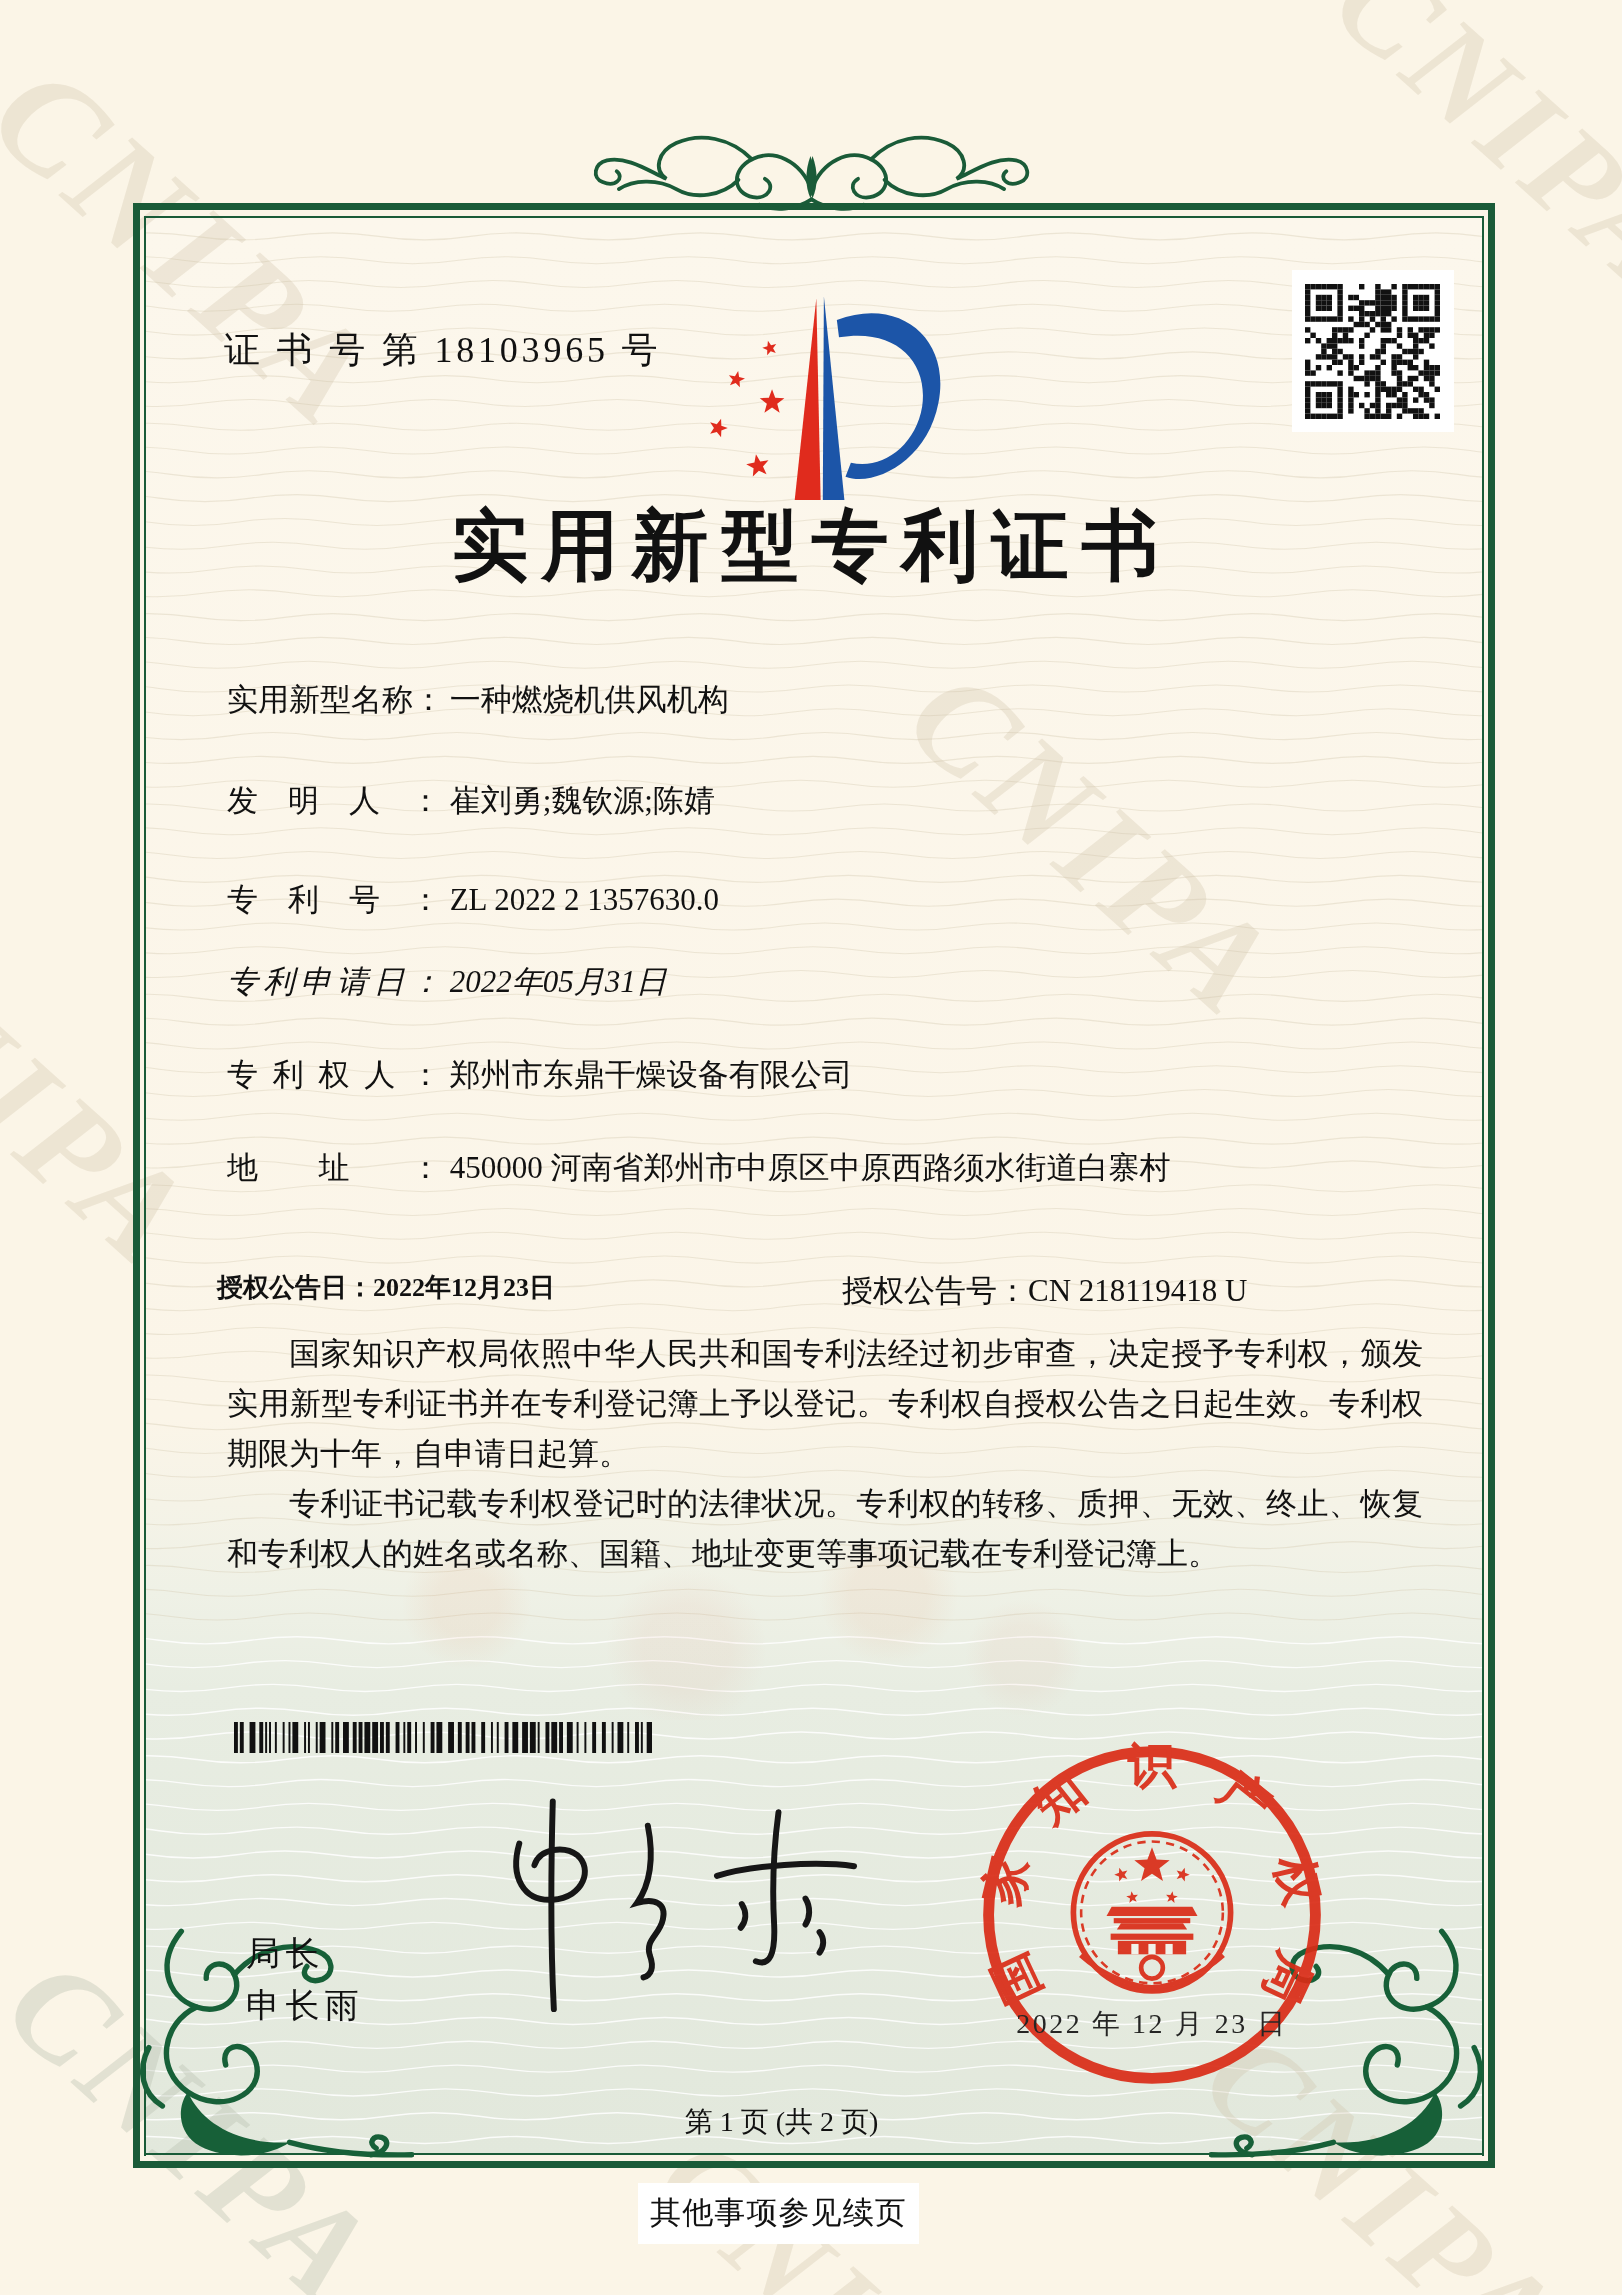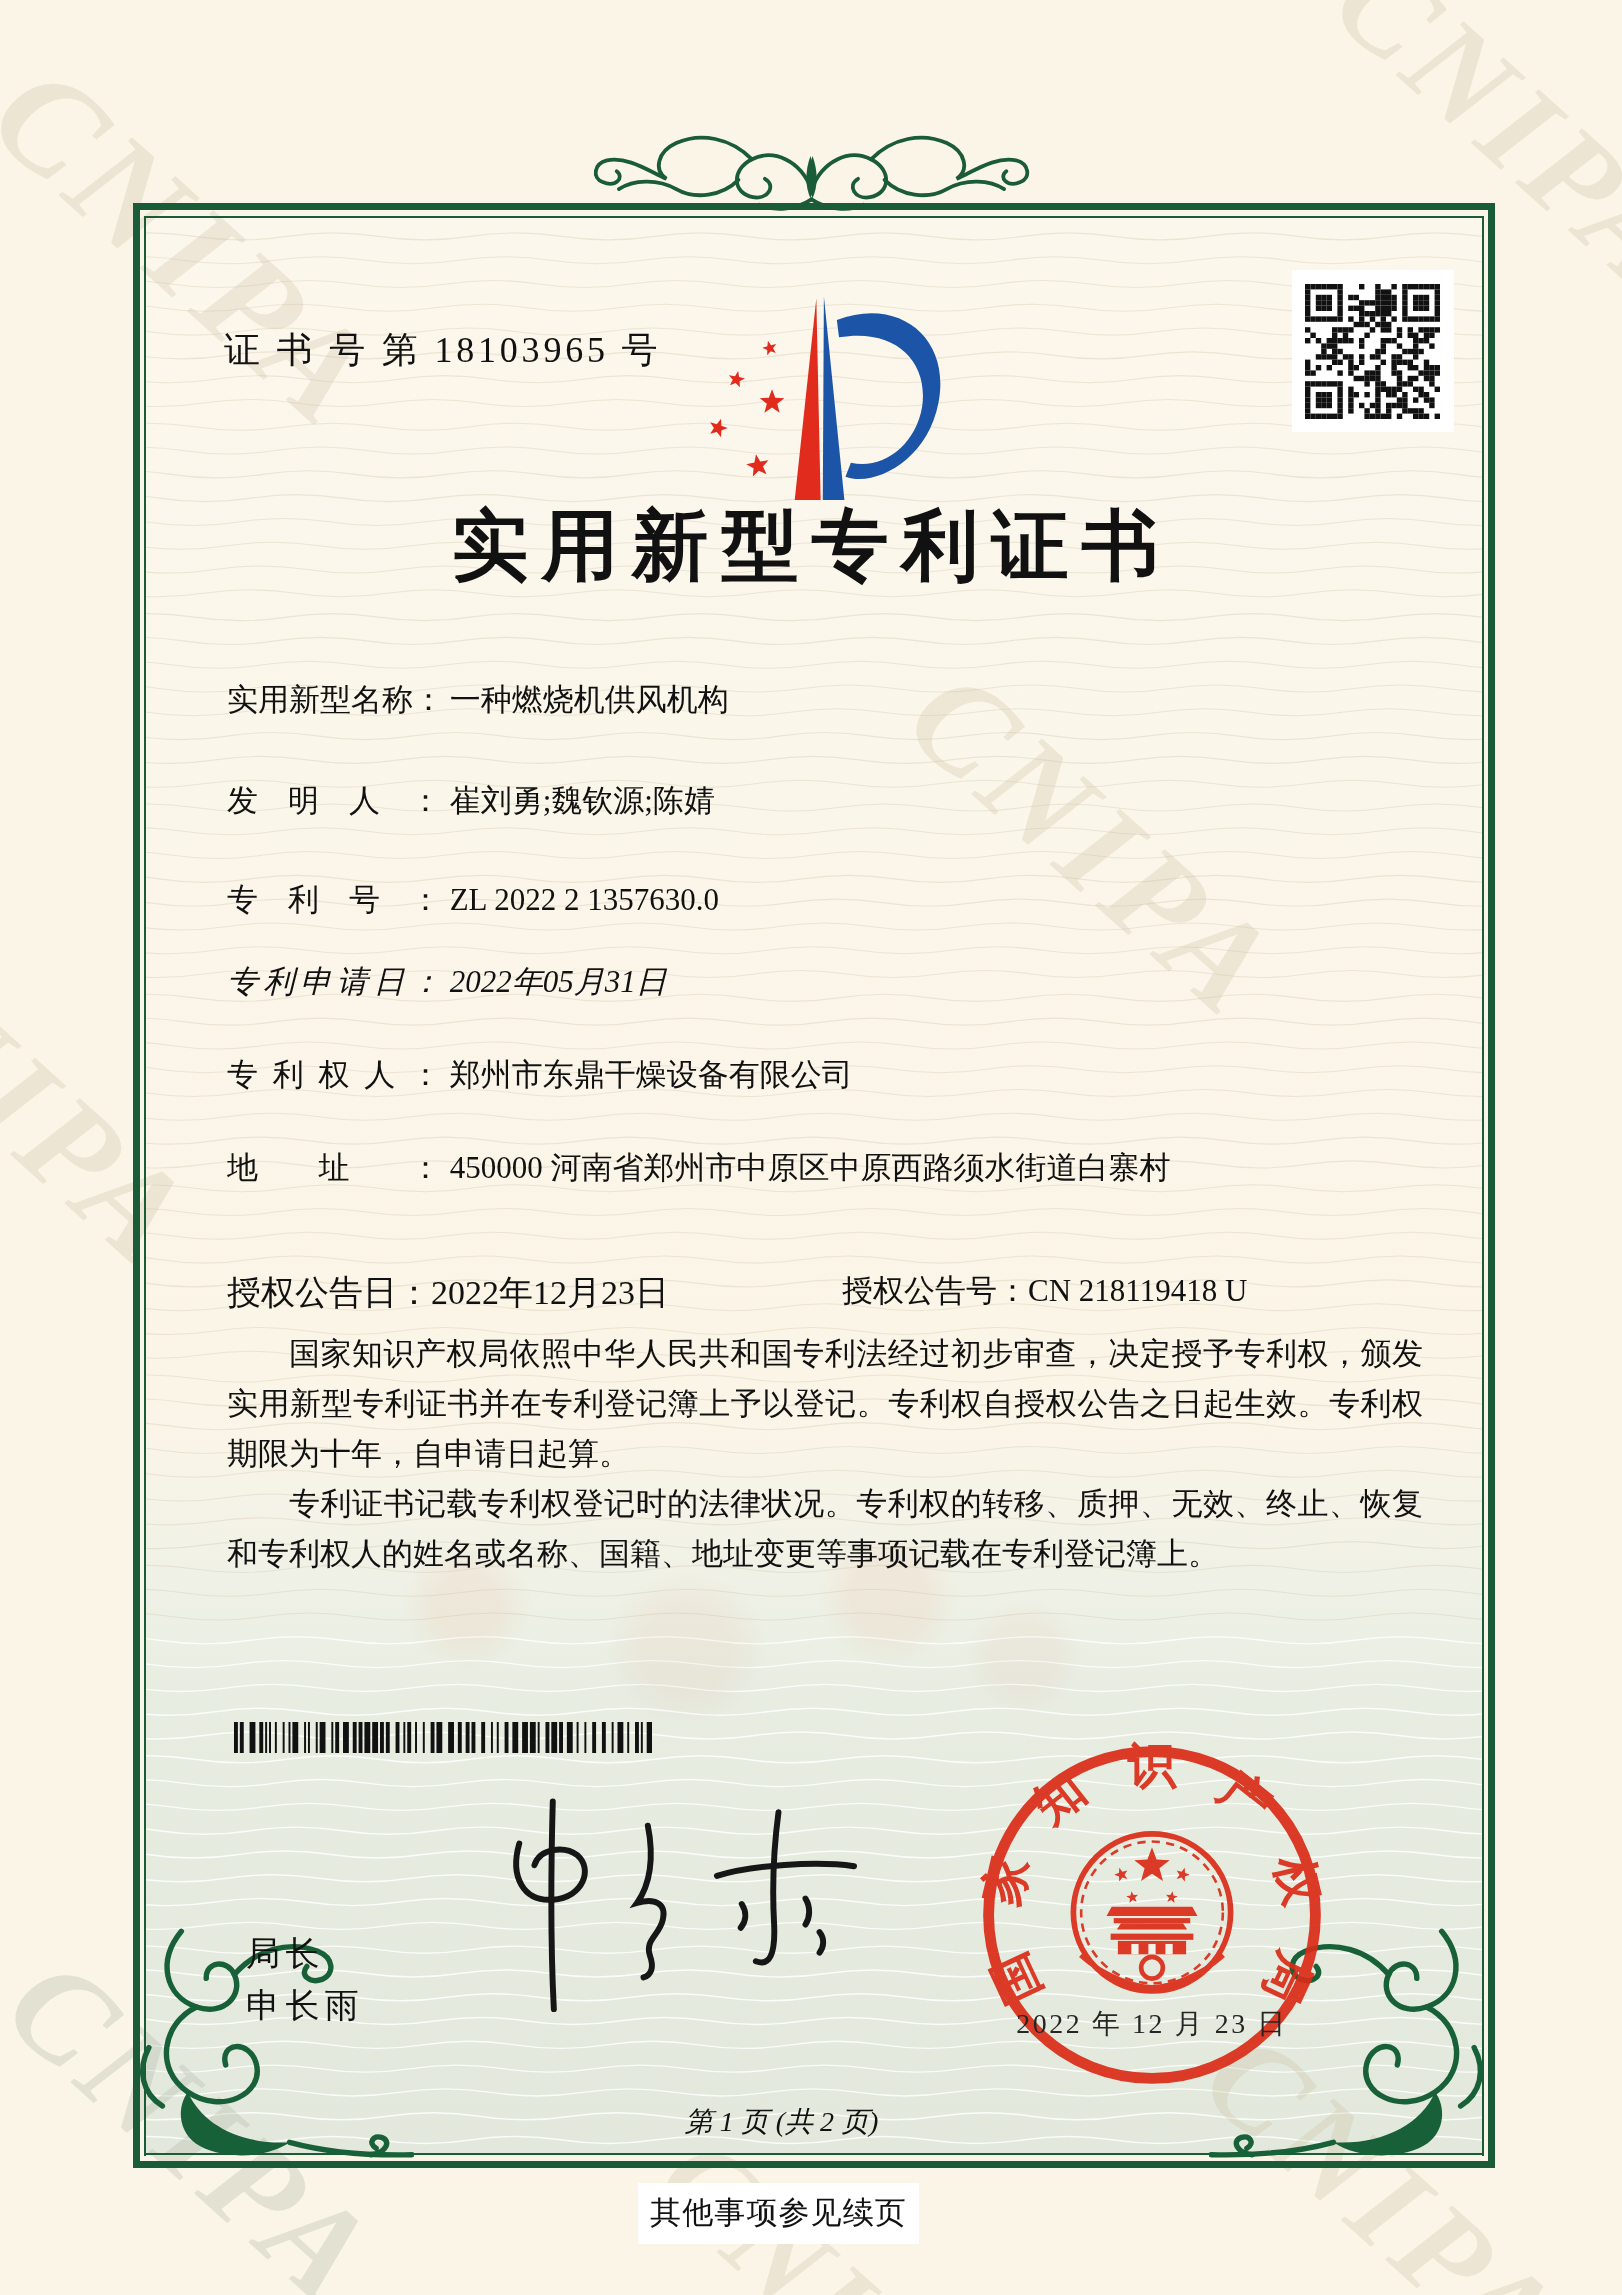--- a/index.html
+++ b/index.html
@@ -20,26 +20,26 @@
   .fl{position:absolute;background:#1a5b38;}
   
   .wm{position:absolute;font-style:italic;font-weight:bold;color:rgba(205,193,166,0.30);
       letter-spacing:7.6px;transform-origin:0 0;white-space:nowrap;pointer-events:none;}
   
   .certno{left:224px;top:326px;font-size:36px;letter-spacing:3.8px;}
   .title{left:0;right:0;top:495px;text-align:center;font-size:77px;font-weight:bold;letter-spacing:13px;}
   .row{left:227px;font-size:31px;white-space:nowrap;}
   .row .lbl{display:inline-block;width:214px;text-align:justify;text-align-last:justify;}
   .row .val{margin-left:8.7px;}
-  .grant-left{left:227px;top:1270px;font-size:34px;}
+  .grant-left{left:217px;top:1270px;font-size:26px;font-weight:bold;}
   .grant-right{left:842px;top:1270px;font-size:31px;}
   .bodytext{left:227px;top:1329px;width:1196px;font-size:31px;line-height:50px;text-align:justify;}
   .bodytext p{margin:0;text-indent:2em;}
   .director{left:246px;font-size:34px;letter-spacing:5.4px;margin-top:16px;}
-  .pagefoot{left:0;width:1563px;top:2103px;text-align:center;font-size:28px;font-style:italic;}
+  .pagefoot{left:0;width:1563px;top:2103px;text-align:center;font-size:28px;}
   .contbox{left:638px;top:2183px;width:281px;height:61px;background:#ffffff;}
   .contnote{left:638px;top:2192px;width:281px;text-align:center;font-size:31px;letter-spacing:1.1px;}
   .qrbox{left:1292px;top:270px;width:162px;height:162px;background:#ffffff;}
   #qr-svg{left:1305px;top:284px;width:135px;height:135px;}
   #barcode-svg{left:234px;top:1722px;width:418px;height:31px;}
   #logo-svg{left:709px;top:292px;width:233px;height:216px;}
   #sign-svg{left:476px;top:1796px;width:389px;height:216px;}
   #seal-svg{left:971px;top:1734px;width:362px;height:362px;}
   #seal-arc text{font-size:94px;font-weight:bold;fill:#da2c17;font-family:"Liberation Serif","DejaVu Serif",serif;}
   .orn path{stroke:#1a5b38;fill:none;stroke-width:7;stroke-linecap:round;}

